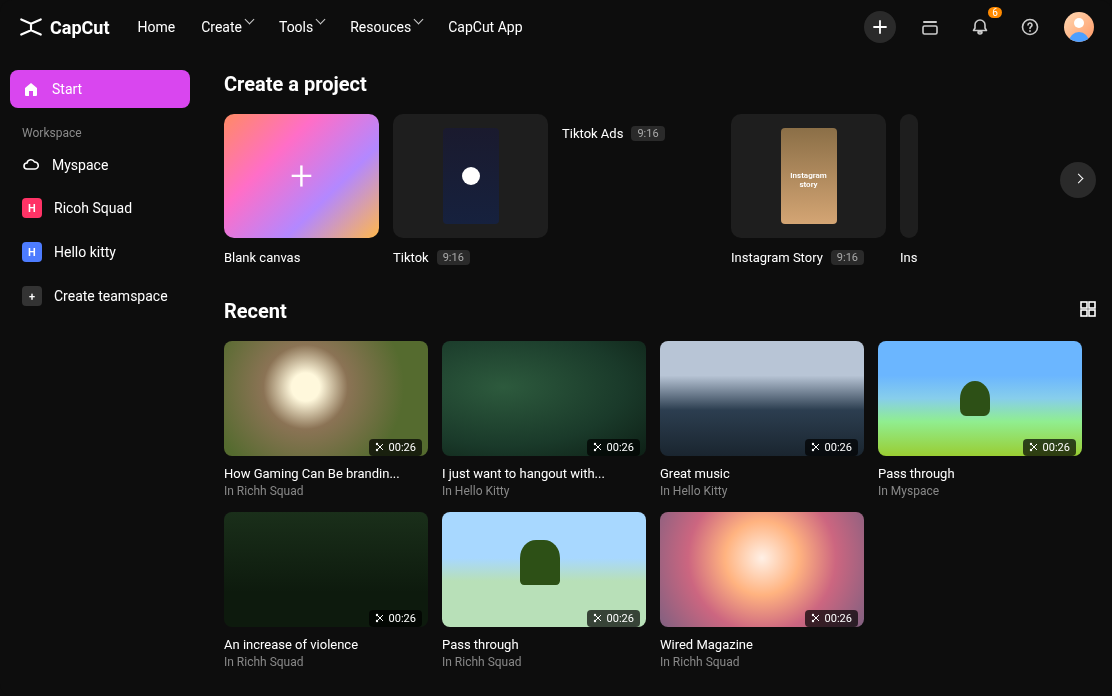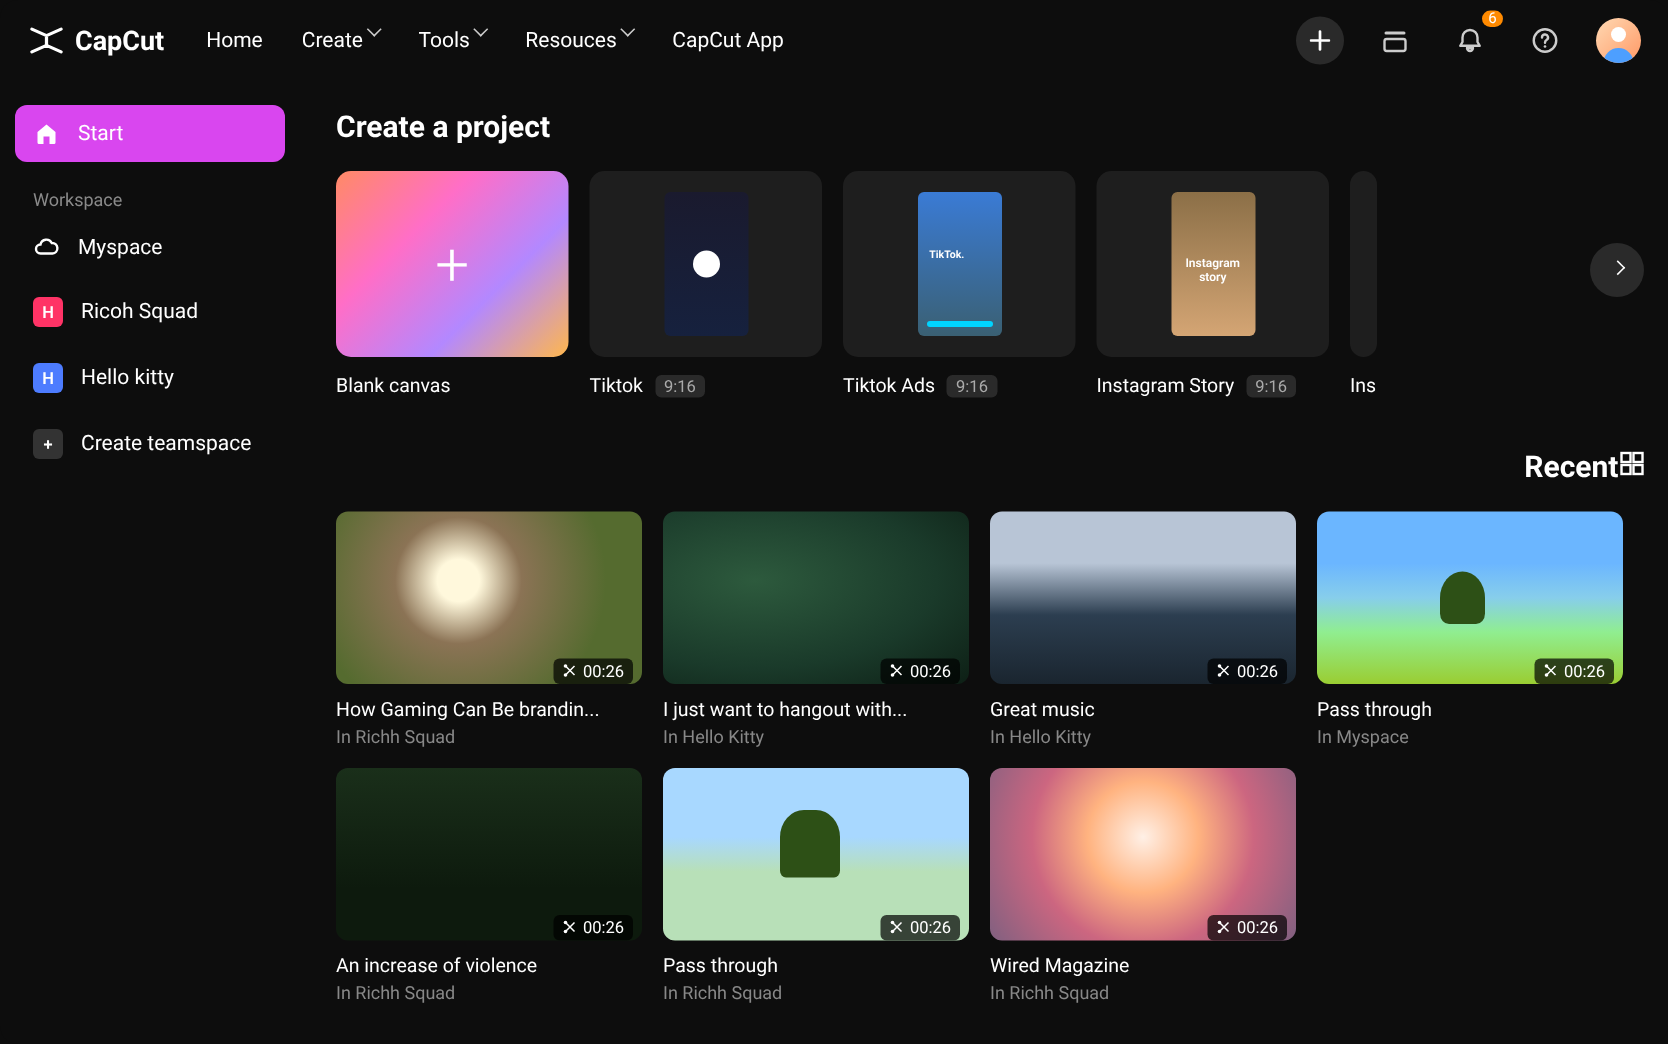--- a/index.html
+++ b/index.html
@@ -96,21 +96,21 @@
 .insta-p{width:56px;height:96px;border-radius:4px;background:linear-gradient(180deg,#8b6f47,#d4a574);position:relative;}
 .insta-txt{position:absolute;top:45%;width:100%;text-align:center;font-size:8px;font-weight:600;color:#fff;}
 .create-meta { display: flex; align-items: center; gap: 8px; margin-top: 12px; font-size: 13px;}
 .ratio-pill { background: #2a2a2a; color: #aaa; font-size: 11px; padding: 1px 6px; border-radius: 4px;}
 .scroll-btn {
   position: absolute; right: 16px; top: 48px;
   width: 36px; height: 36px; border-radius: 50%;
   background: #2a2a2a; display: flex; align-items: center; justify-content: center;
   cursor: pointer; z-index: 2;
 }
-.recent-head { display: flex; align-items: center; justify-content: flex-end; margin-top: 34px; margin-bottom: 18px; padding-right: 15px;}
+.recent-head { display: flex; align-items: center; justify-content: space-between; margin-top: 34px; margin-bottom: 18px; padding-right: 15px;}
 .grid-icon { cursor: pointer; }
 .recent-grid { display: grid; grid-template-columns: repeat(4, 1fr); gap: 14px; padding-right: 30px;}
 .recent-card { }
 .recent-thumb {
   width: 100%; aspect-ratio: 16/9; border-radius: 8px;
   background: #333; position: relative; cursor: pointer; overflow: hidden;
 }
 .dur-pill {
   position: absolute; bottom: 0; right: 6px;
   background: rgba(0,0,0,0.7); font-size: 11px;
@@ -239,26 +239,20 @@
         <div class="create-card">
           <div class="create-thumb">
               <div class="inner-portrait tiktok-p"></div>
             </div>
           <div class="create-meta">
               <span>Tiktok</span>
               <span class="ratio-pill">9:16</span>
             </div>
         </div>
         <div class="create-card">
-          <div class="create-thumb">
-              <div class="inner-portrait ads-p">
-                <div class="ads-txt">TikTok.</div>
-                <div class="ads-bar"></div>
-              </div>
-            </div>
           <div class="create-meta">
               <span>Tiktok Ads</span>
               <span class="ratio-pill">9:16</span>
             </div>
         </div>
         <div class="create-card">
           <div class="create-thumb">
               <div class="insta-p">
                 <div class="insta-txt">Instagram story</div>
               </div>

